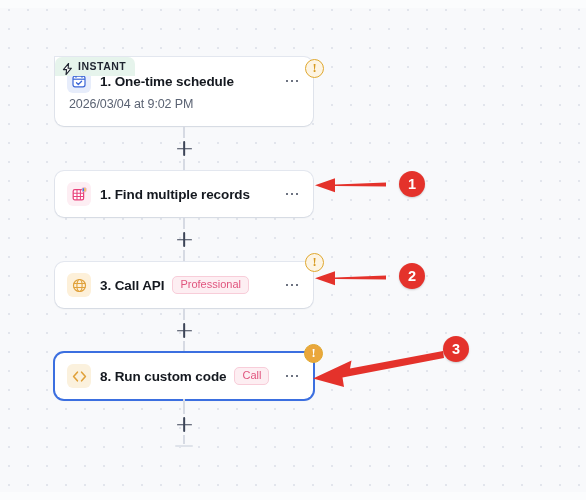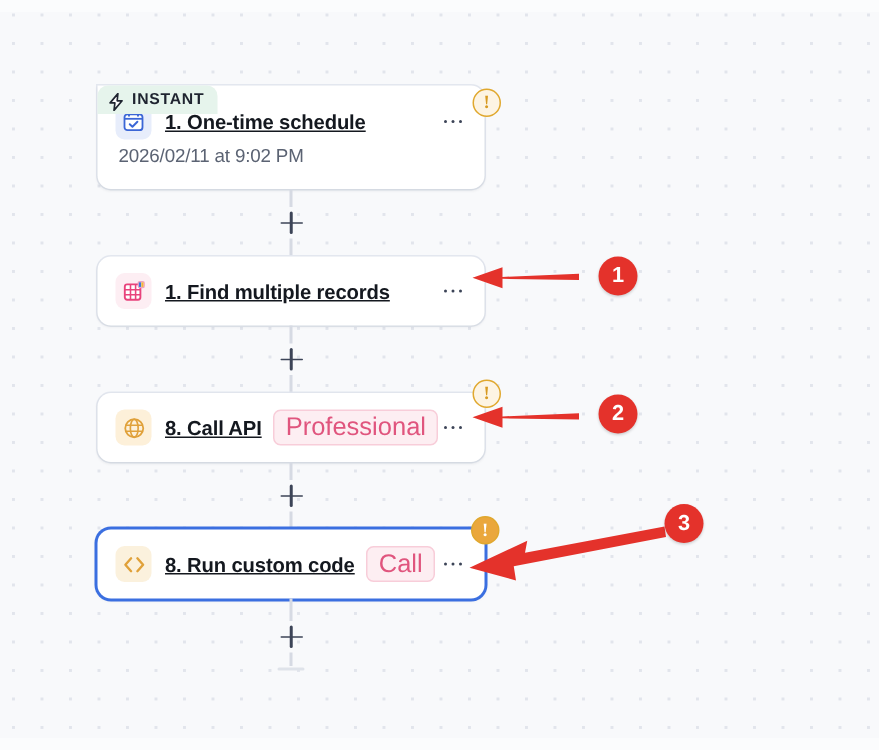--- a/index.html
+++ b/index.html
@@ -34,21 +34,21 @@
     background: #fbfcfd;
   }
   .canvas-edge-bottom {
     position: absolute; left: 0; bottom: 0; width: 586px; height: 8px;
     background: #fbfcfd;
   }
 
   
   #flow {
     position: absolute;
-    left: 65px;
+    left: 55px;
     top: 38px;
     width: 258px;
   }
 
   
   .trigger-wrap {
     position: relative;
   }
   .instant-badge {
     position: absolute;
@@ -117,26 +117,25 @@
   .icon-table    { background: #fdeef3; }
   .icon-globe    { background: #fdf0d9; }
   .icon-code     { background: #fbf1dd; }
 
   .node-title {
     font-size: 13.5px;
     font-weight: bold;
     color: #14181f;
     letter-spacing: -0.1px;
     white-space: nowrap;
-    text-decoration: underline;
   }
 
   .plan-badge {
     margin-left: 8px;
-    font-size: 17px;
+    font-size: 11px;
     color: #e0557e;
     background: #fdeef2;
     border: 1px solid #f8cdd9;
     border-radius: 5px;
     padding: 2px 7px 3px;
     line-height: 1;
     white-space: nowrap;
   }
 
   .dots-menu {
@@ -288,21 +287,21 @@
               <path d="M4.5 8.8 L6.3 10.5 L9.6 7.2" stroke="#3b66d6" stroke-width="1.3" fill="none" stroke-linecap="round" stroke-linejoin="round"></path>
             </svg>
           </span>
           <span class="node-title">1. One-time schedule</span>
           <span class="dots-menu">
             <i></i>
               <i></i>
               <i></i>
           </span>
         </div>
-        <div class="trigger-sub">2026/02/11 at 9:02 PM</div>
+        <div class="trigger-sub">2026/03/04 at 9:02 PM</div>
       </div>
     </div>
 
     <div class="connector">
       <div class="seg"></div>
       <div class="plus"></div>
       <div class="seg"></div>
     </div>
 
     <div style="position:relative;">
@@ -339,21 +338,21 @@
       </div>
       <div class="card">
         <div class="card-row">
           <span class="node-icon icon-globe">
             <svg width="15" height="15" viewBox="0 0 15 15">
               <circle cx="7.5" cy="7.5" r="6" fill="none" stroke="#e0a13a" stroke-width="1.2"></circle>
               <ellipse cx="7.5" cy="7.5" rx="2.6" ry="6" fill="none" stroke="#e0a13a" stroke-width="1.1"></ellipse>
               <path d="M1.7 5.5 H13.3 M1.7 9.5 H13.3" stroke="#e0a13a" stroke-width="1.1"></path>
             </svg>
           </span>
-          <span class="node-title">8. Call API</span>
+          <span class="node-title">3. Call API</span>
           <span class="plan-badge">Professional</span>
           <span class="dots-menu">
             <i></i>
               <i></i>
               <i></i>
           </span>
         </div>
       </div>
     </div>
 

